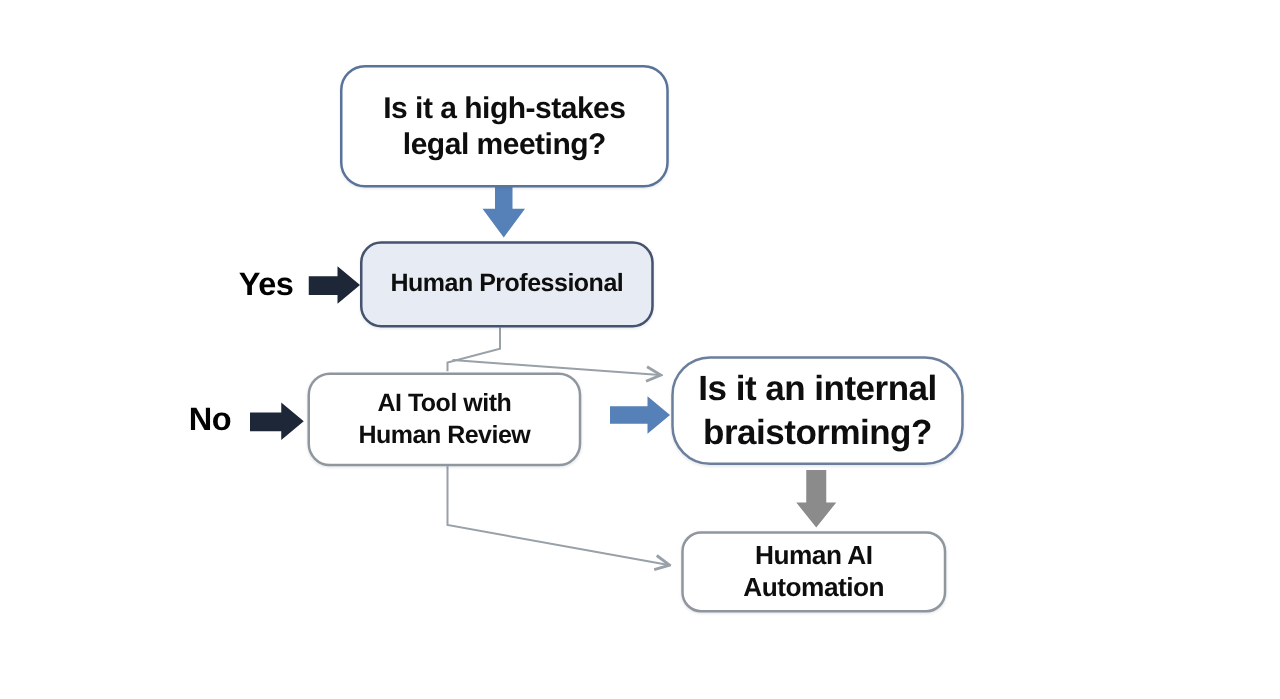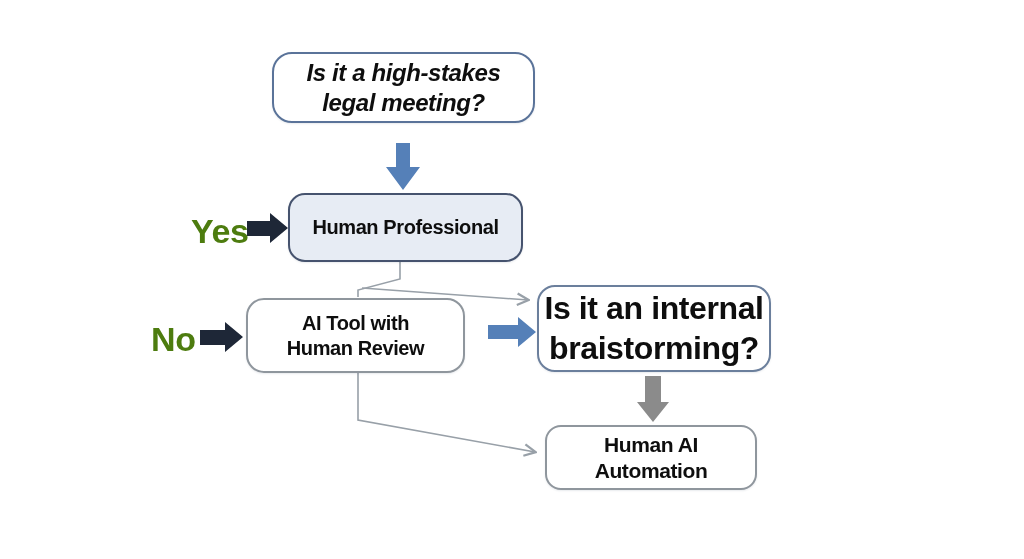--- a/index.html
+++ b/index.html
@@ -33,57 +33,56 @@
     box-sizing: border-box;
     box-shadow: 0 1px 2px rgba(40,60,90,0.10);
   }
   .node-label {
     white-space: pre-line;
     font-weight: 700;
     letter-spacing: -0.4px;
     line-height: 1.22;
   }
   .node-q1 {
-    left: 272px; top: 52px; width: 263px; height: 71px;
+    left: 272px; top: 52px; width: 263px; height: 98px;
     border: 2.5px solid #5a7399;
     border-radius: 20px;
     font-size: 24px;
-    font-style: italic;
   }
   .node-human {
     left: 288px; top: 193px; width: 235px; height: 69px;
     background: #e7ecf4;
     border: 2.5px solid #46536e;
     border-radius: 17px;
     font-size: 20px;
   }
   .node-ai {
     left: 246px; top: 298px; width: 219px; height: 75px;
     border: 2px solid #8f969d;
     border-radius: 18px;
     font-size: 20px;
   }
   .node-q2 {
     left: 537px; top: 285px; width: 234px; height: 87px;
     border: 2.5px solid #6b7f9c;
-    border-radius: 18px;
-    font-size: 32px;
+    border-radius: 31px;
+    font-size: 28px;
   }
   .node-full {
     left: 545px; top: 425px; width: 212px; height: 65px;
     border: 2px solid #8f969d;
     border-radius: 16px;
     font-size: 21px;
   }
   .branch-label {
     position: absolute;
-    font-size: 34px;
+    font-size: 26px;
     font-weight: 700;
     letter-spacing: -0.4px;
-    color: #4d7c0f;
+    color: #000000;
   }
   .label-yes { left: 191px; top: 212px; }
   .label-no  { left: 151px; top: 320px; }
 </style>
 </head>
 <body>
 
 <div class="canvas">
 
   <svg class="layer" viewBox="0 0 1024 559">

